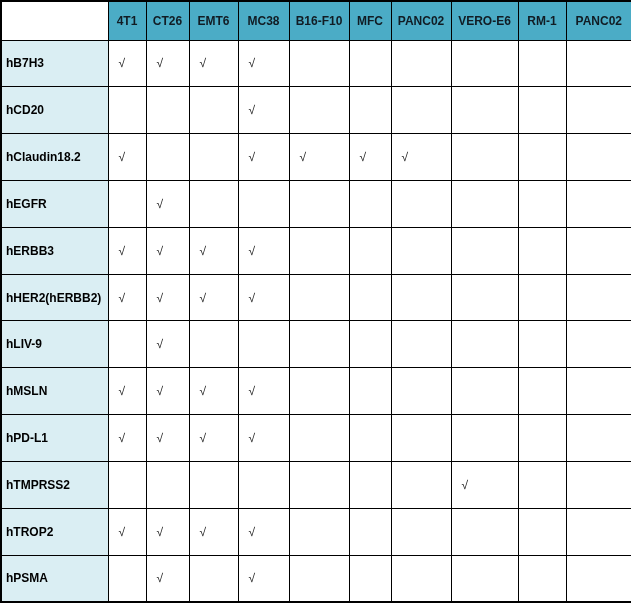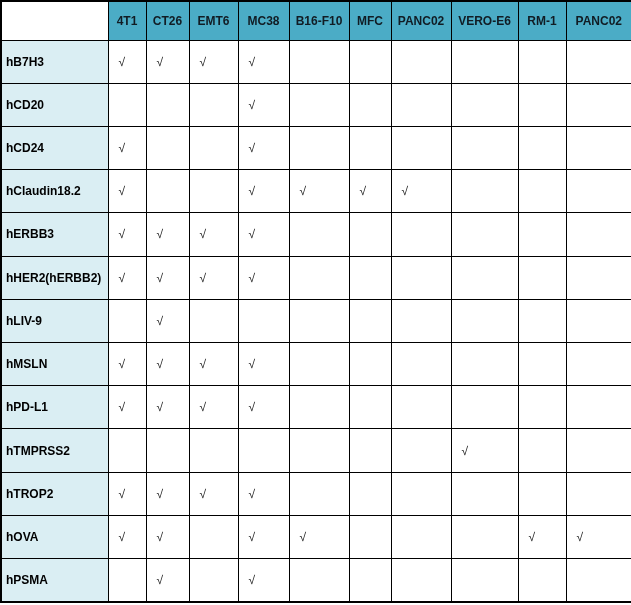--- a/index.html
+++ b/index.html
@@ -118,46 +118,46 @@
           <td class="check-cell"></td>
           <td class="check-cell">√</td>
           <td class="check-cell"></td>
           <td class="check-cell"></td>
           <td class="check-cell"></td>
           <td class="check-cell"></td>
           <td class="check-cell"></td>
           <td class="check-cell"></td>
         </tr>
         <tr>
-          <td class="row-label">hCD24</td>
-          <td class="check-cell">√</td>
-          <td class="check-cell"></td>
-          <td class="check-cell"></td>
-          <td class="check-cell">√</td>
-          <td class="check-cell"></td>
-          <td class="check-cell"></td>
-          <td class="check-cell"></td>
-          <td class="check-cell"></td>
-          <td class="check-cell"></td>
-          <td class="check-cell"></td>
-        </tr>
-        <tr>
           <td class="row-label">hClaudin18.2</td>
           <td class="check-cell">√</td>
           <td class="check-cell"></td>
           <td class="check-cell"></td>
           <td class="check-cell">√</td>
           <td class="check-cell">√</td>
           <td class="check-cell">√</td>
           <td class="check-cell">√</td>
           <td class="check-cell"></td>
           <td class="check-cell"></td>
           <td class="check-cell"></td>
         </tr>
         <tr>
+          <td class="row-label">hEGFR</td>
+          <td class="check-cell"></td>
+          <td class="check-cell">√</td>
+          <td class="check-cell"></td>
+          <td class="check-cell"></td>
+          <td class="check-cell"></td>
+          <td class="check-cell"></td>
+          <td class="check-cell"></td>
+          <td class="check-cell"></td>
+          <td class="check-cell"></td>
+          <td class="check-cell"></td>
+        </tr>
+        <tr>
           <td class="row-label">hERBB3</td>
           <td class="check-cell">√</td>
           <td class="check-cell">√</td>
           <td class="check-cell">√</td>
           <td class="check-cell">√</td>
           <td class="check-cell"></td>
           <td class="check-cell"></td>
           <td class="check-cell"></td>
           <td class="check-cell"></td>
           <td class="check-cell"></td>
@@ -233,33 +233,20 @@
           <td class="check-cell">√</td>
           <td class="check-cell">√</td>
           <td class="check-cell">√</td>
           <td class="check-cell">√</td>
           <td class="check-cell"></td>
           <td class="check-cell"></td>
           <td class="check-cell"></td>
           <td class="check-cell"></td>
           <td class="check-cell"></td>
           <td class="check-cell"></td>
-        </tr>
-        <tr>
-          <td class="row-label">hOVA</td>
-          <td class="check-cell">√</td>
-          <td class="check-cell">√</td>
-          <td class="check-cell"></td>
-          <td class="check-cell">√</td>
-          <td class="check-cell">√</td>
-          <td class="check-cell"></td>
-          <td class="check-cell"></td>
-          <td class="check-cell"></td>
-          <td class="check-cell">√</td>
-          <td class="check-cell">√</td>
         </tr>
         <tr>
           <td class="row-label">hPSMA</td>
           <td class="check-cell"></td>
           <td class="check-cell">√</td>
           <td class="check-cell"></td>
           <td class="check-cell">√</td>
           <td class="check-cell"></td>
           <td class="check-cell"></td>
           <td class="check-cell"></td>

